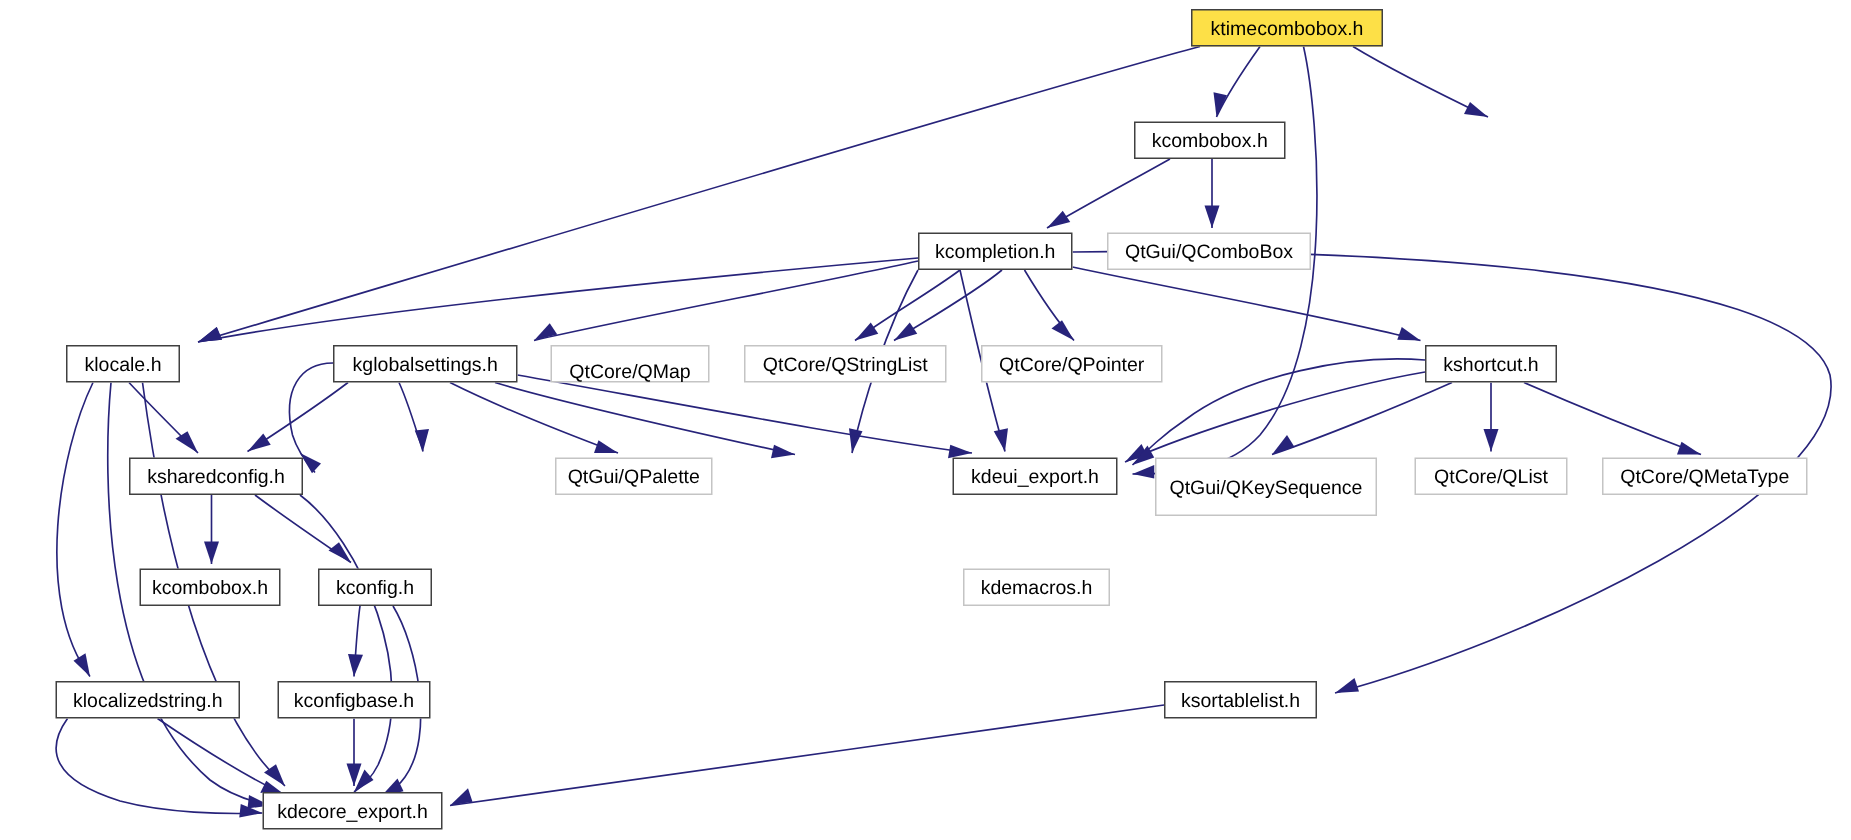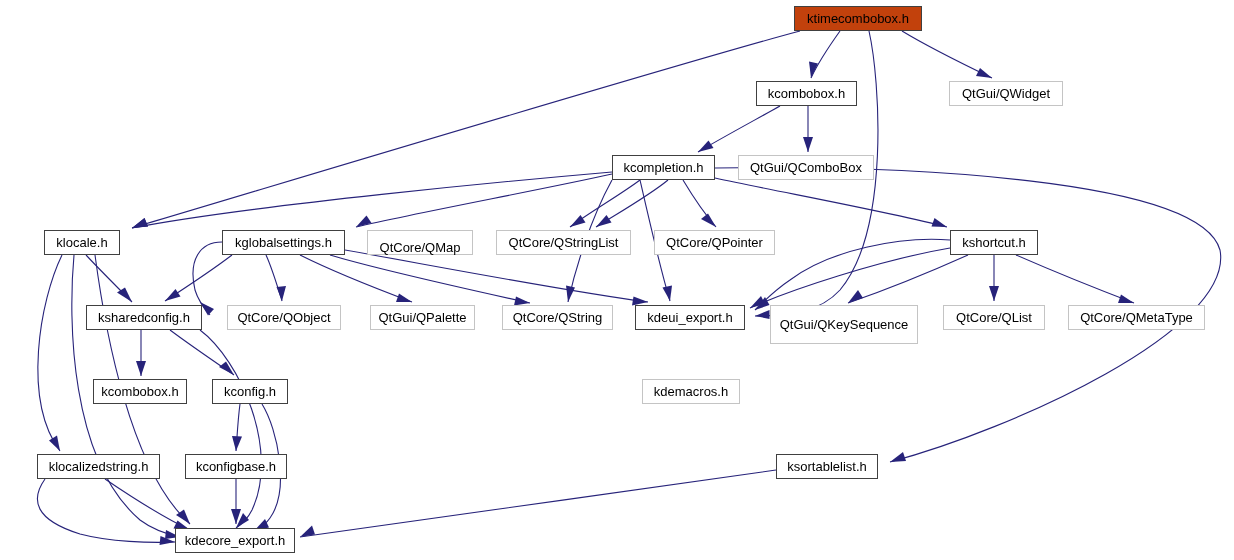--- a/index.html
+++ b/index.html
@@ -35,21 +35,21 @@
     background: #ffffff;
     border: 1px solid #c4c4c4;
     z-index: 5;
   }
   .node.internal {
     border: 1px solid #404040;
     background: #ffffff;
   }
   .node.root {
     border: 1px solid #404040;
-    background: #c2410c;
+    background: #fde047;
   }
   .edge-path {
     fill: none;
     stroke: #27237a;
     stroke-width: 1.1px;
   }
   .edge-head {
     fill: #27237a;
     stroke: none;
   }
@@ -137,23 +137,20 @@
       <path class="edge-head" d="M 236,524 l 5,-15 l -10,0 z"></path>
       <path class="edge-path" d="M 776,470 C 640,490 400,522 300,537"></path>
       <path class="edge-head" d="M 300,537 l 15,-2.5 l -3,-9 z"></path>
     </svg>
 <div class="node root" style="left: 794px; top: 6px; width: 128px; height: 25px;">
       <span>ktimecombobox.h</span>
     </div>
     <div class="node internal" style="left: 756px; top: 81px; width: 101px; height: 25px;">
       <span>kcombobox.h</span>
     </div>
-    <div class="node external" style="left: 949px; top: 81px; width: 114px; height: 25px;">
-      <span>QtGui/QWidget</span>
-    </div>
     <div class="node internal" style="left: 612px; top: 155px; width: 103px; height: 25px;">
       <span>kcompletion.h</span>
     </div>
     <div class="node external" style="left: 738px; top: 155px; width: 136px; height: 25px;">
       <span>QtGui/QComboBox</span>
     </div>
     <div class="node internal" style="left: 44px; top: 230px; width: 76px; height: 25px;">
       <span>klocale.h</span>
     </div>
     <div class="node internal" style="left: 222px; top: 230px; width: 123px; height: 25px;">
@@ -167,28 +164,22 @@
     </div>
     <div class="node external" style="left: 654px; top: 230px; width: 121px; height: 25px;">
       <span>QtCore/QPointer</span>
     </div>
     <div class="node internal" style="left: 950px; top: 230px; width: 88px; height: 25px;">
       <span>kshortcut.h</span>
     </div>
     <div class="node internal" style="left: 86px; top: 305px; width: 116px; height: 25px;">
       <span>ksharedconfig.h</span>
     </div>
-    <div class="node external" style="left: 227px; top: 305px; width: 114px; height: 25px;">
-      <span>QtCore/QObject</span>
-    </div>
     <div class="node external" style="left: 370px; top: 305px; width: 105px; height: 25px;">
       <span>QtGui/QPalette</span>
-    </div>
-    <div class="node external" style="left: 502px; top: 305px; width: 111px; height: 25px;">
-      <span>QtCore/QString</span>
     </div>
     <div class="node internal" style="left: 635px; top: 305px; width: 110px; height: 25px;">
       <span>kdeui_export.h</span>
     </div>
     <div class="node external" style="left: 770px; top: 305px; width: 148px; height: 39px;">
       <span>QtGui/QKeySequence</span>
     </div>
     <div class="node external" style="left: 943px; top: 305px; width: 102px; height: 25px;">
       <span>QtCore/QList</span>
     </div>

